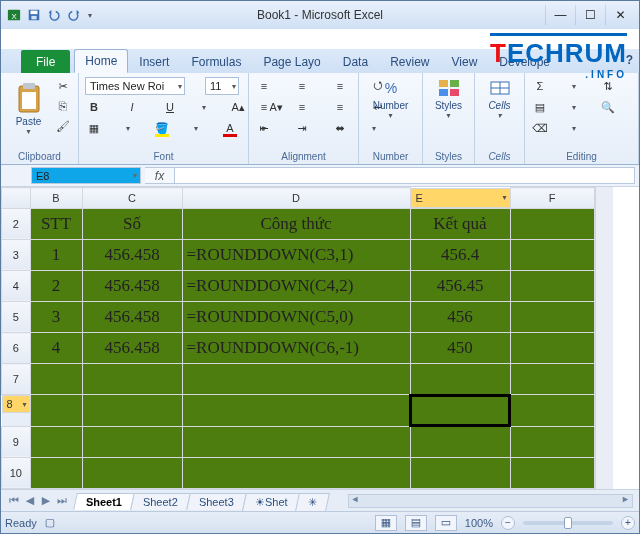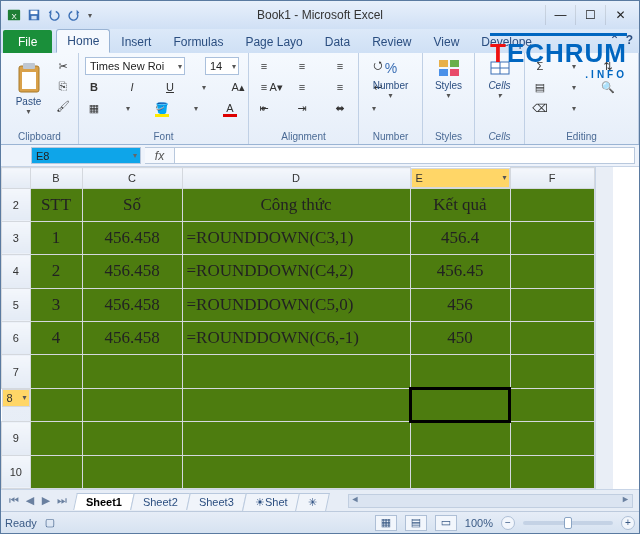--- a/index.html
+++ b/index.html
@@ -9,21 +9,21 @@
   
   .titlebar { height: 28px; background: linear-gradient(#e8f0fb,#d0e0f5); display: flex; align-items: center; padding: 0 4px; }
   .titlebar .qat { display: flex; gap: 2px; align-items: center; }
   .titlebar .qat .ic { width: 18px; height: 18px; display:flex; align-items:center; justify-content:center; }
   .titlebar .title { flex: 1; text-align: center; font-size: 12px; color: #333; }
   .titlebar .winbtns { display: flex; gap: 0; }
   .titlebar .winbtns .wb { width: 30px; height: 20px; display:flex; align-items:center; justify-content:center; border-left:1px solid rgba(0,0,0,.1);}
   .ic svg { width: 14px; height: 14px; }
 
   
-  .tabs { height: 24px; background: linear-gradient(#dce9f9,#cfe0f5); display:flex; align-items:flex-end; padding-left:2px; position:relative;}
+  .tabs { height: 24px; background: linear-gradient(#dce9f9,#cfe0f5); display:flex; align-items:flex-end; padding-left:20px; position:relative;margin-top:20px;}
   .tab { padding: 4px 10px; font-size: 12px; color:#2b4e80; border:1px solid transparent; border-bottom:none; cursor:default;}
   .tab.file { background:#1a8f3a; color:#fff; border-radius:2px 2px 0 0; margin-right:4px; padding:4px 14px;}
   .tab.active { background:#f5f9fe; border:1px solid #9ab4d4; border-bottom:1px solid #f5f9fe; border-radius:3px 3px 0 0;}
   .tabs .help { position:absolute; right:6px; top:4px; display:flex; gap:6px; }
 
   
   .ribbon { height: 92px; background: linear-gradient(#f5f9fe,#e6eef9); border-bottom:1px solid #9ab4d4; display:flex; }
   .group { border-right:1px solid #c0d0e5; padding:4px 6px 2px 6px; display:flex; flex-direction:column; justify-content:space-between;}
   .group .glabel { text-align:center; font-size:10px; color:#4a6a95; padding-top:2px;}
   .group .gbody { flex:1; display:flex; align-items:flex-start; gap:4px; }
@@ -165,21 +165,21 @@
           <span class="sq">🖌</span>
         </div>
       </div>
       <div class="glabel">Clipboard</div>
     </div>
 
     <div class="group" style="width:170px;">
       <div class="gbody" style="flex-direction:column; gap:3px;">
         <div class="row">
           <div class="sel" style="width:100px;">Times New Roi</div>
-          <div class="sel" style="width:34px;">14</div>
+          <div class="sel" style="width:34px;">11</div>
         </div>
         <div class="row">
           <span class="sq" style="font-weight:bold">B</span>
           <span class="sq" style="font-style:italic">I</span>
           <span class="sq" style="text-decoration:underline">U</span>
             <span class="dd">▾</span>
           <span class="sq">A▴</span>
           <span class="sq">A▾</span>
         </div>
         <div class="row">

